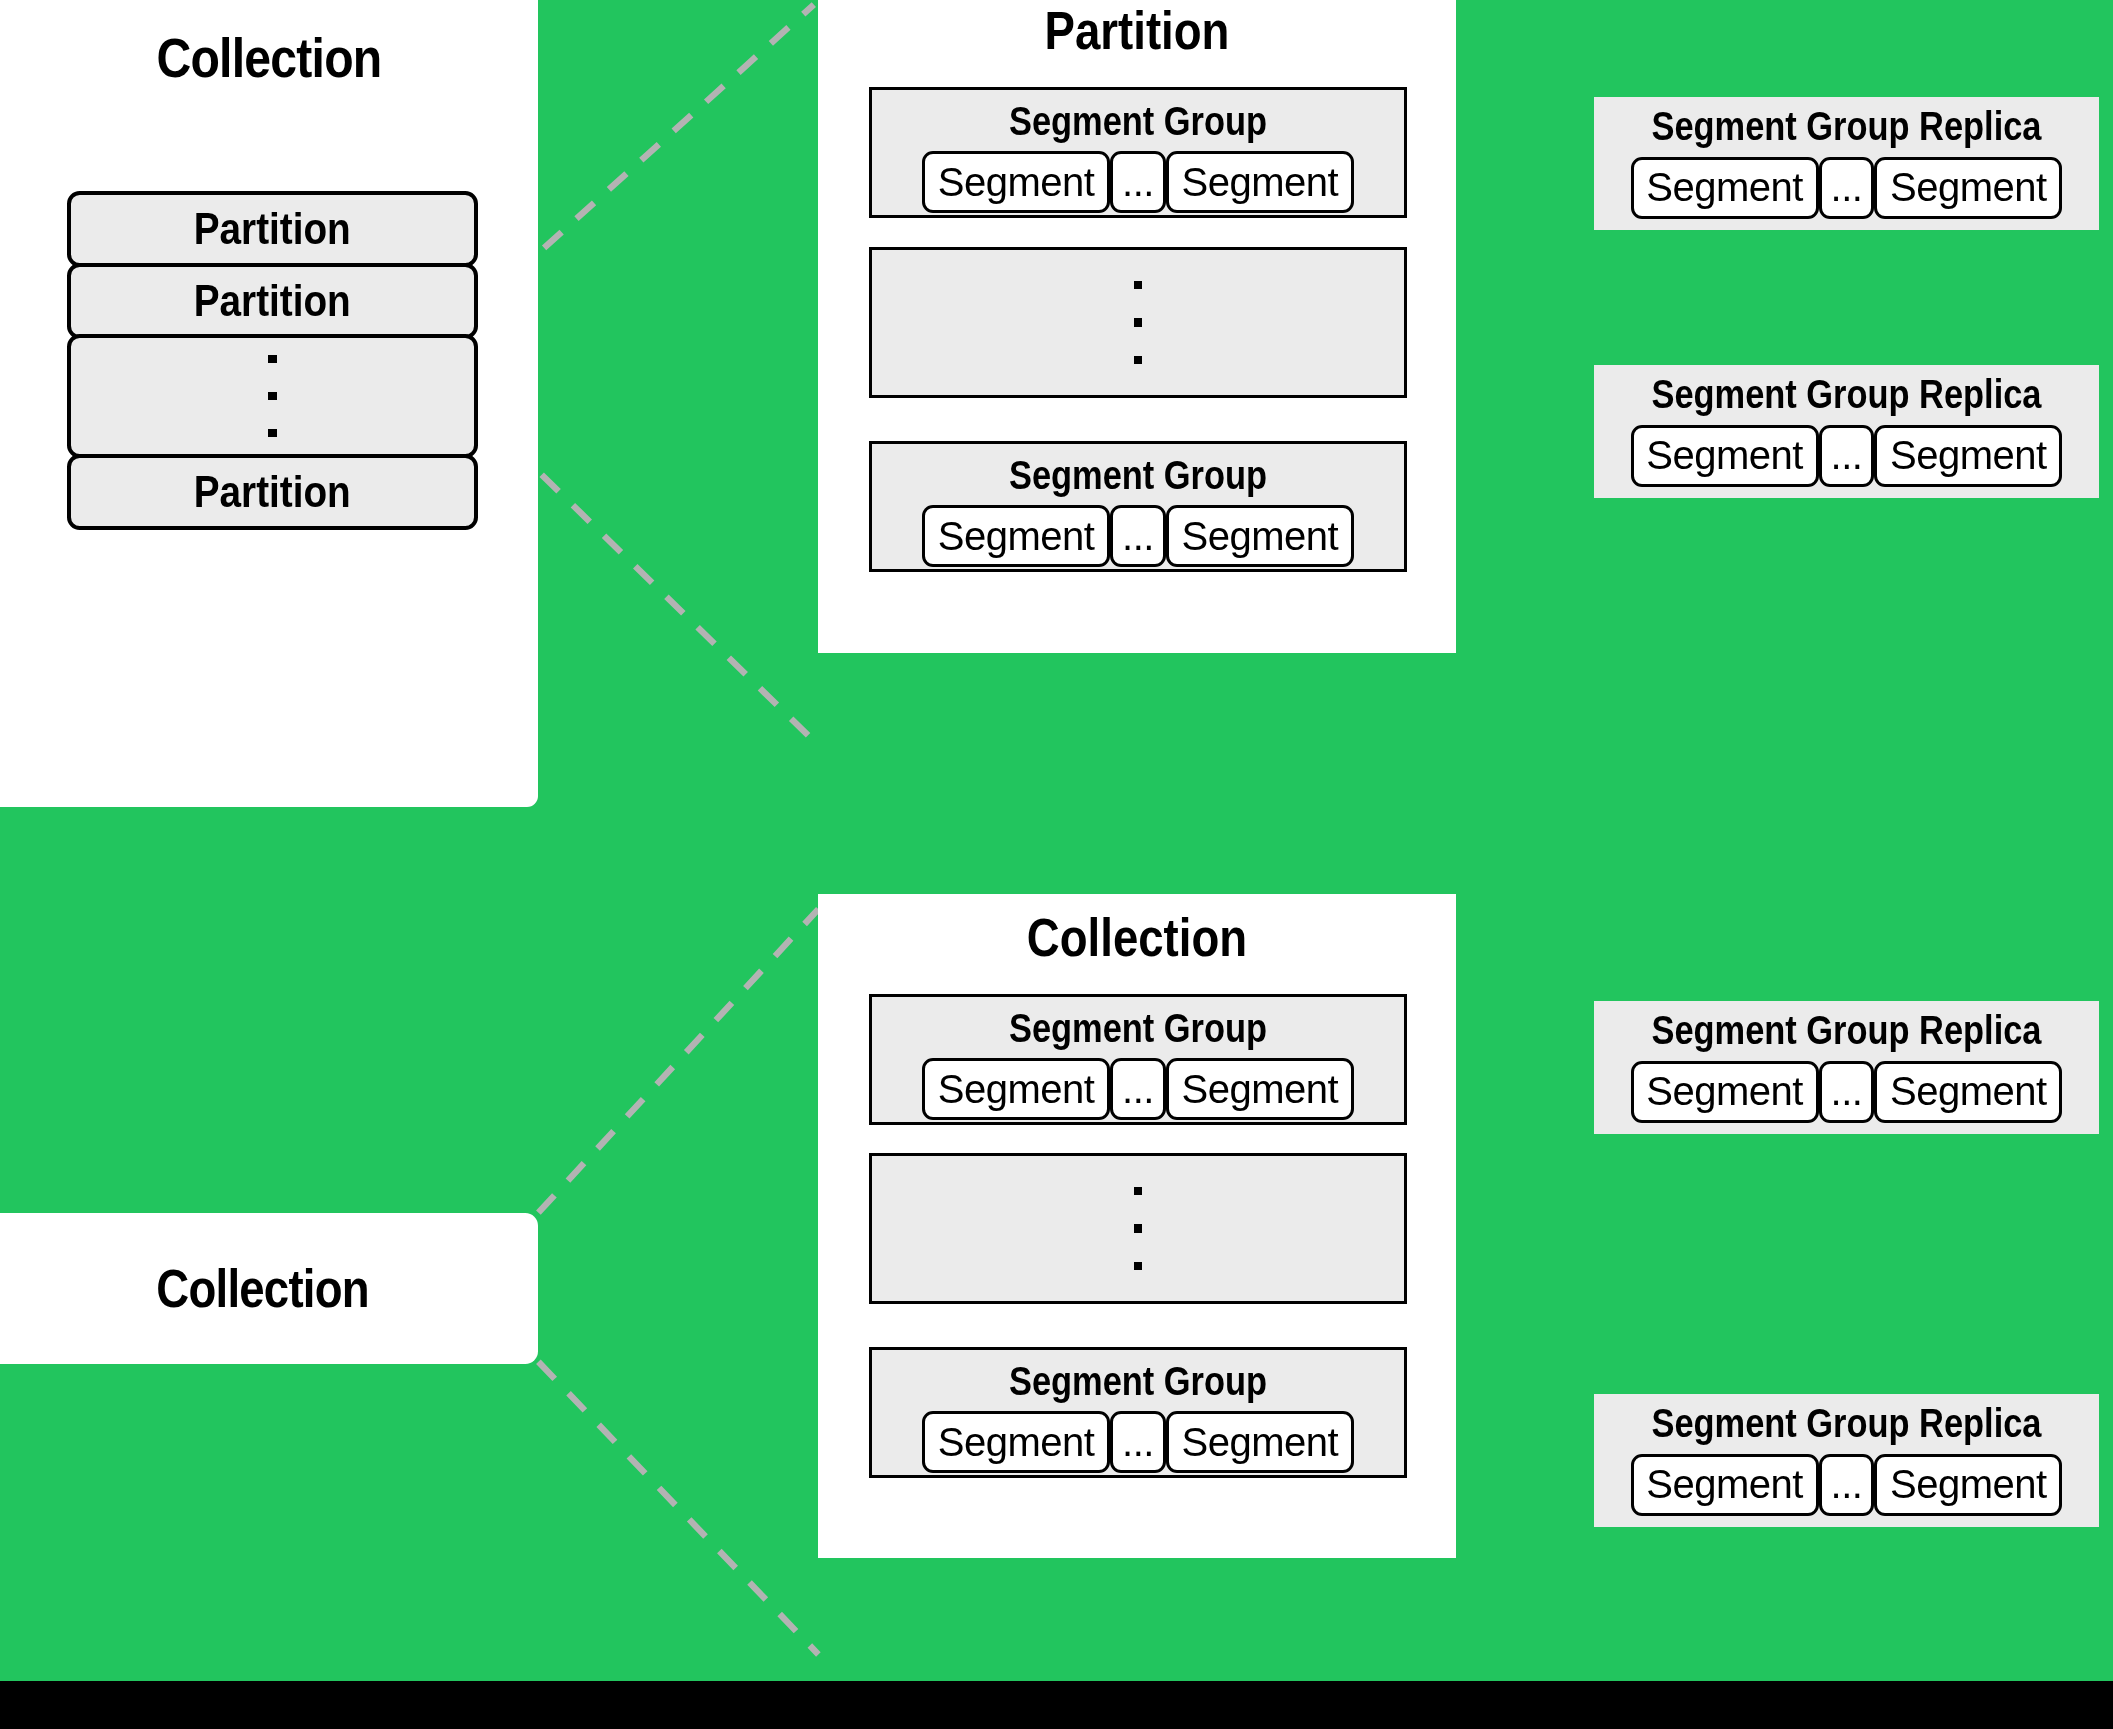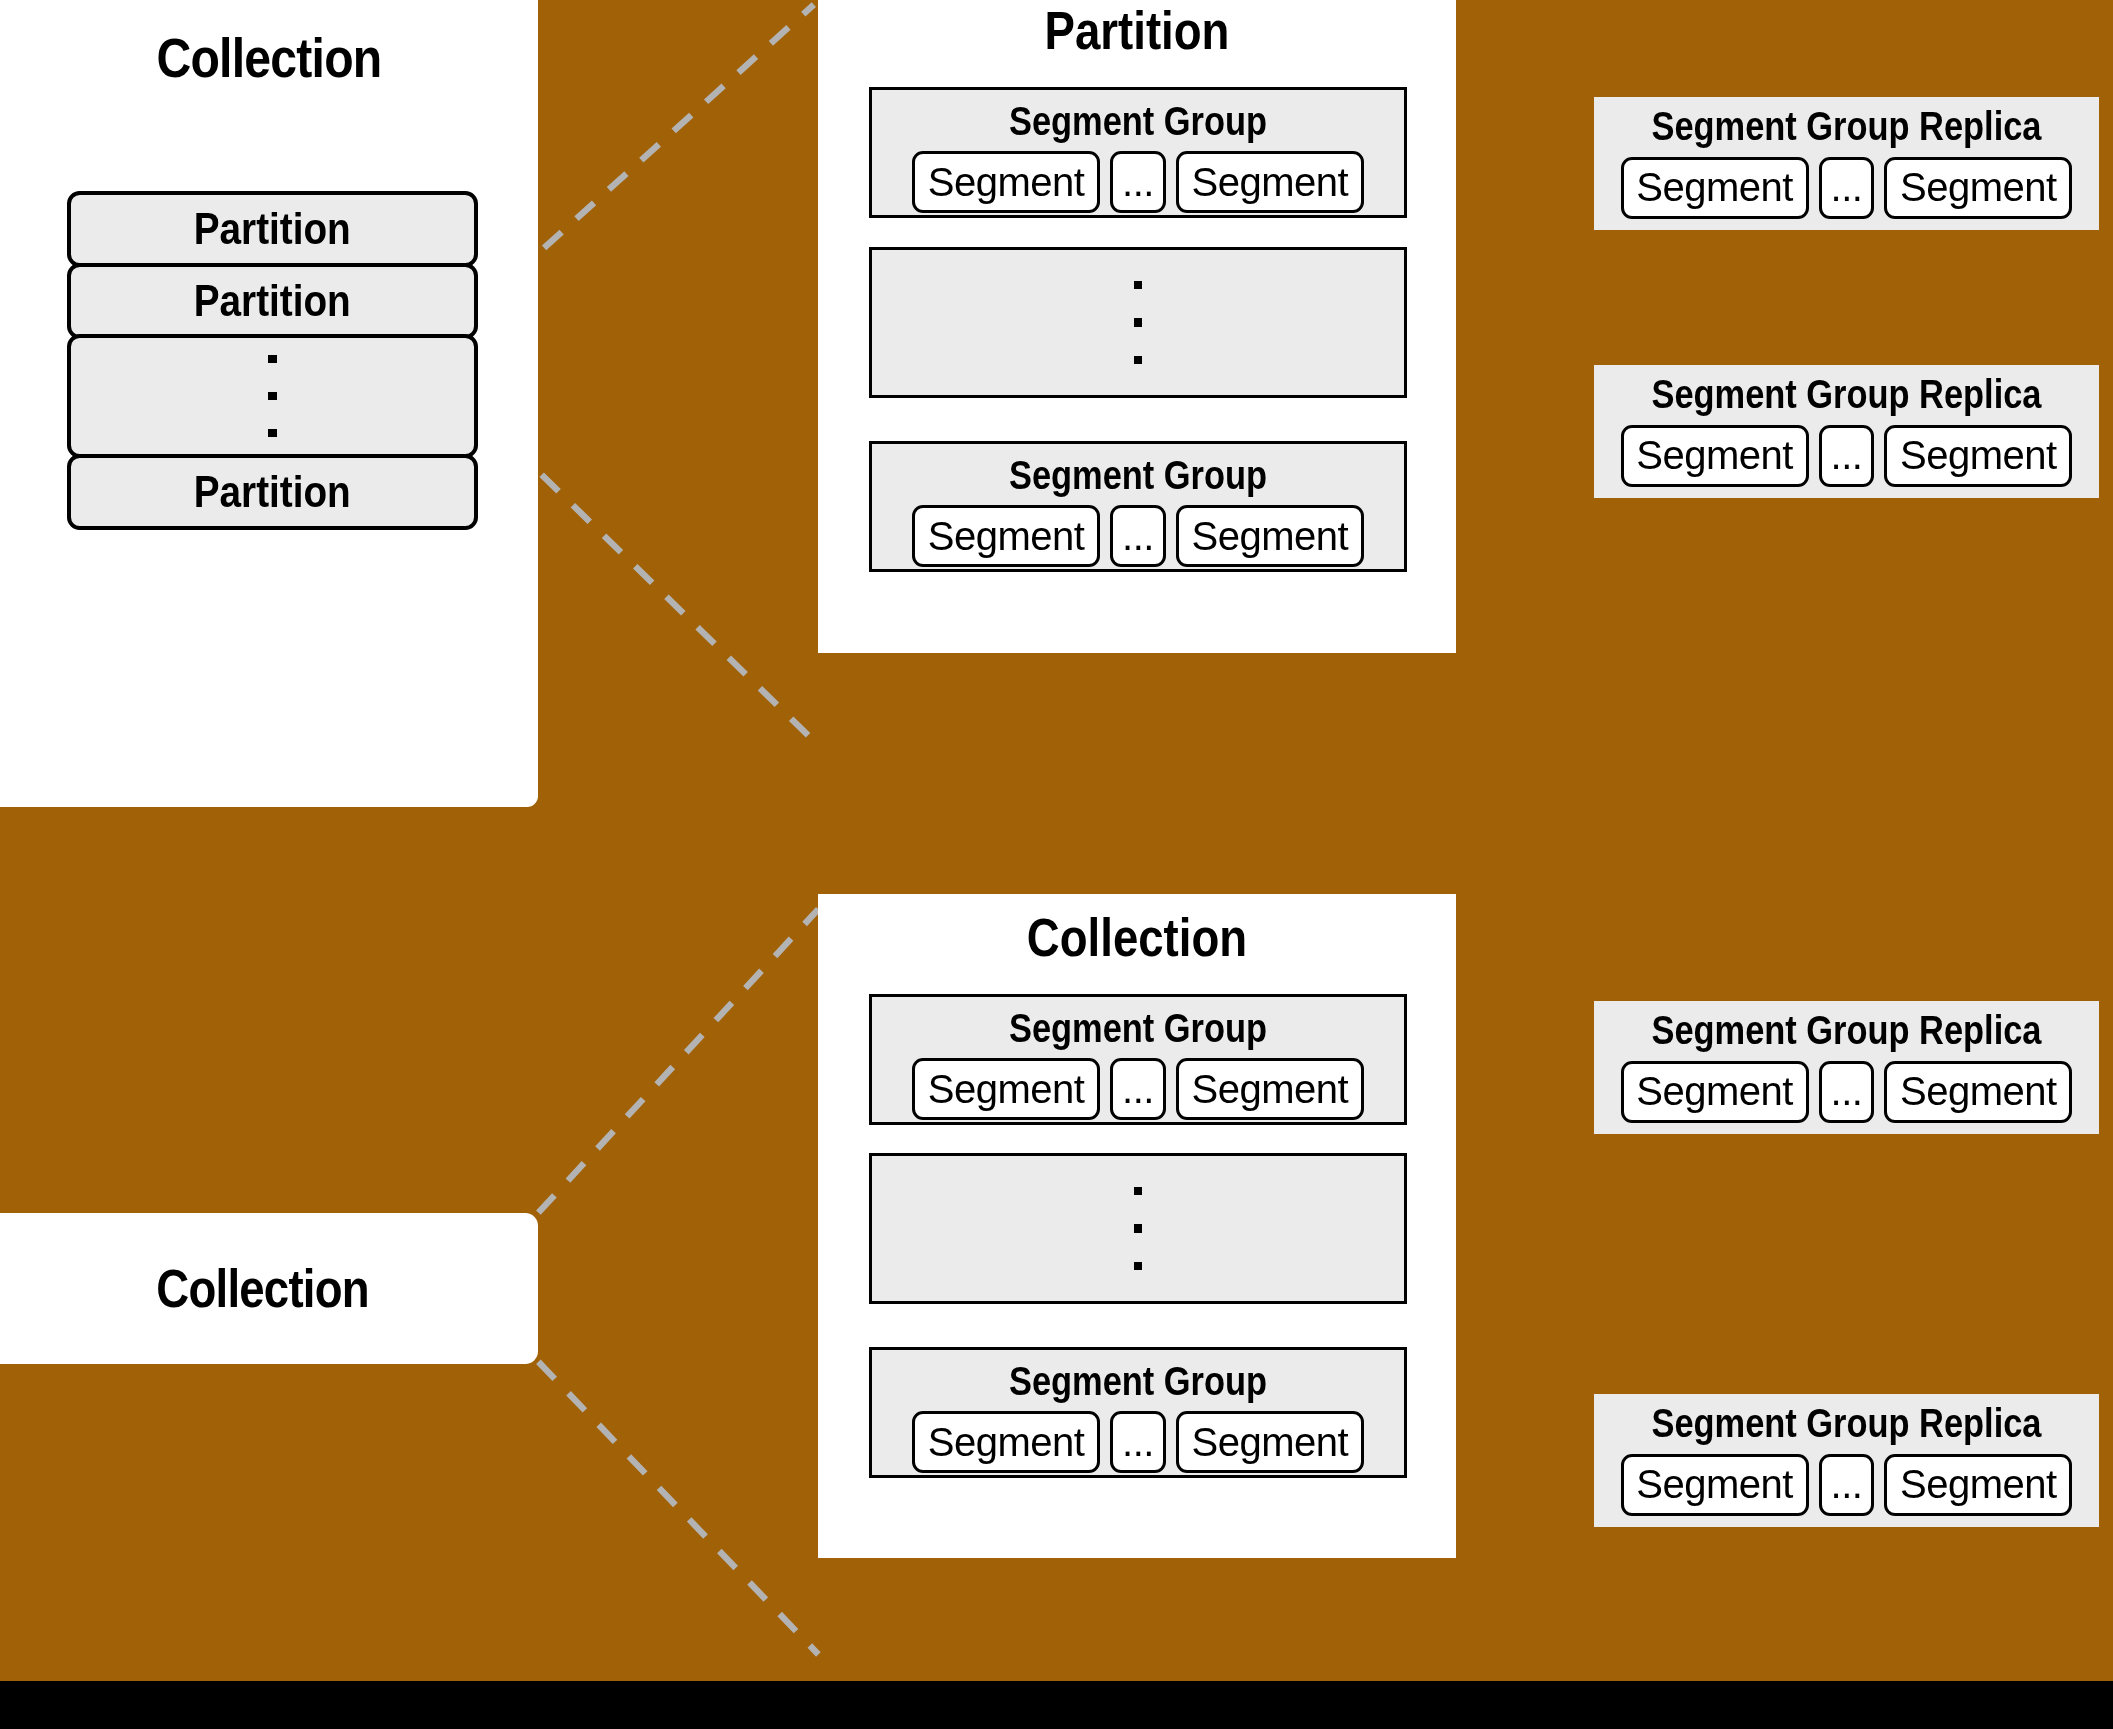--- a/index.html
+++ b/index.html
@@ -2,21 +2,21 @@
 <html style="font-size:14.5px"><head>
 <meta charset="utf-8">
 <style>
   * { box-sizing: border-box; margin: 0; padding: 0; }
   html, body {
     width: 2114px; height: 1729px;
     background: #000000;
     font-family: "Liberation Sans", sans-serif;
     overflow: hidden;
   }
-  #stage { position: relative; width: 2114px; height: 1681px; background: #a16207; }
+  #stage { position: relative; width: 2114px; height: 1681px; background: #22c55e; }
 
   
   .card-white {
     position: absolute;
     background: #ffffff;
     border-radius: 9px;
   }
   
   .panel-torn {
     position: absolute;
@@ -102,21 +102,21 @@
     font-weight: 700;
     font-size: 40px;
     text-align: center;
     transform: scaleX(0.86);
     white-space: nowrap;
   }
   .seg-row {
     display: flex;
     align-items: center;
     justify-content: center;
-    gap: 10px;
+    gap: 0;
     margin-top: 7.3px;
   }
   .seg-box {
     background: #ffffff;
     border: 3.6px solid #000;
     border-radius: 11px;
     height: 62px;
     display: flex;
     align-items: center;
     justify-content: center;

